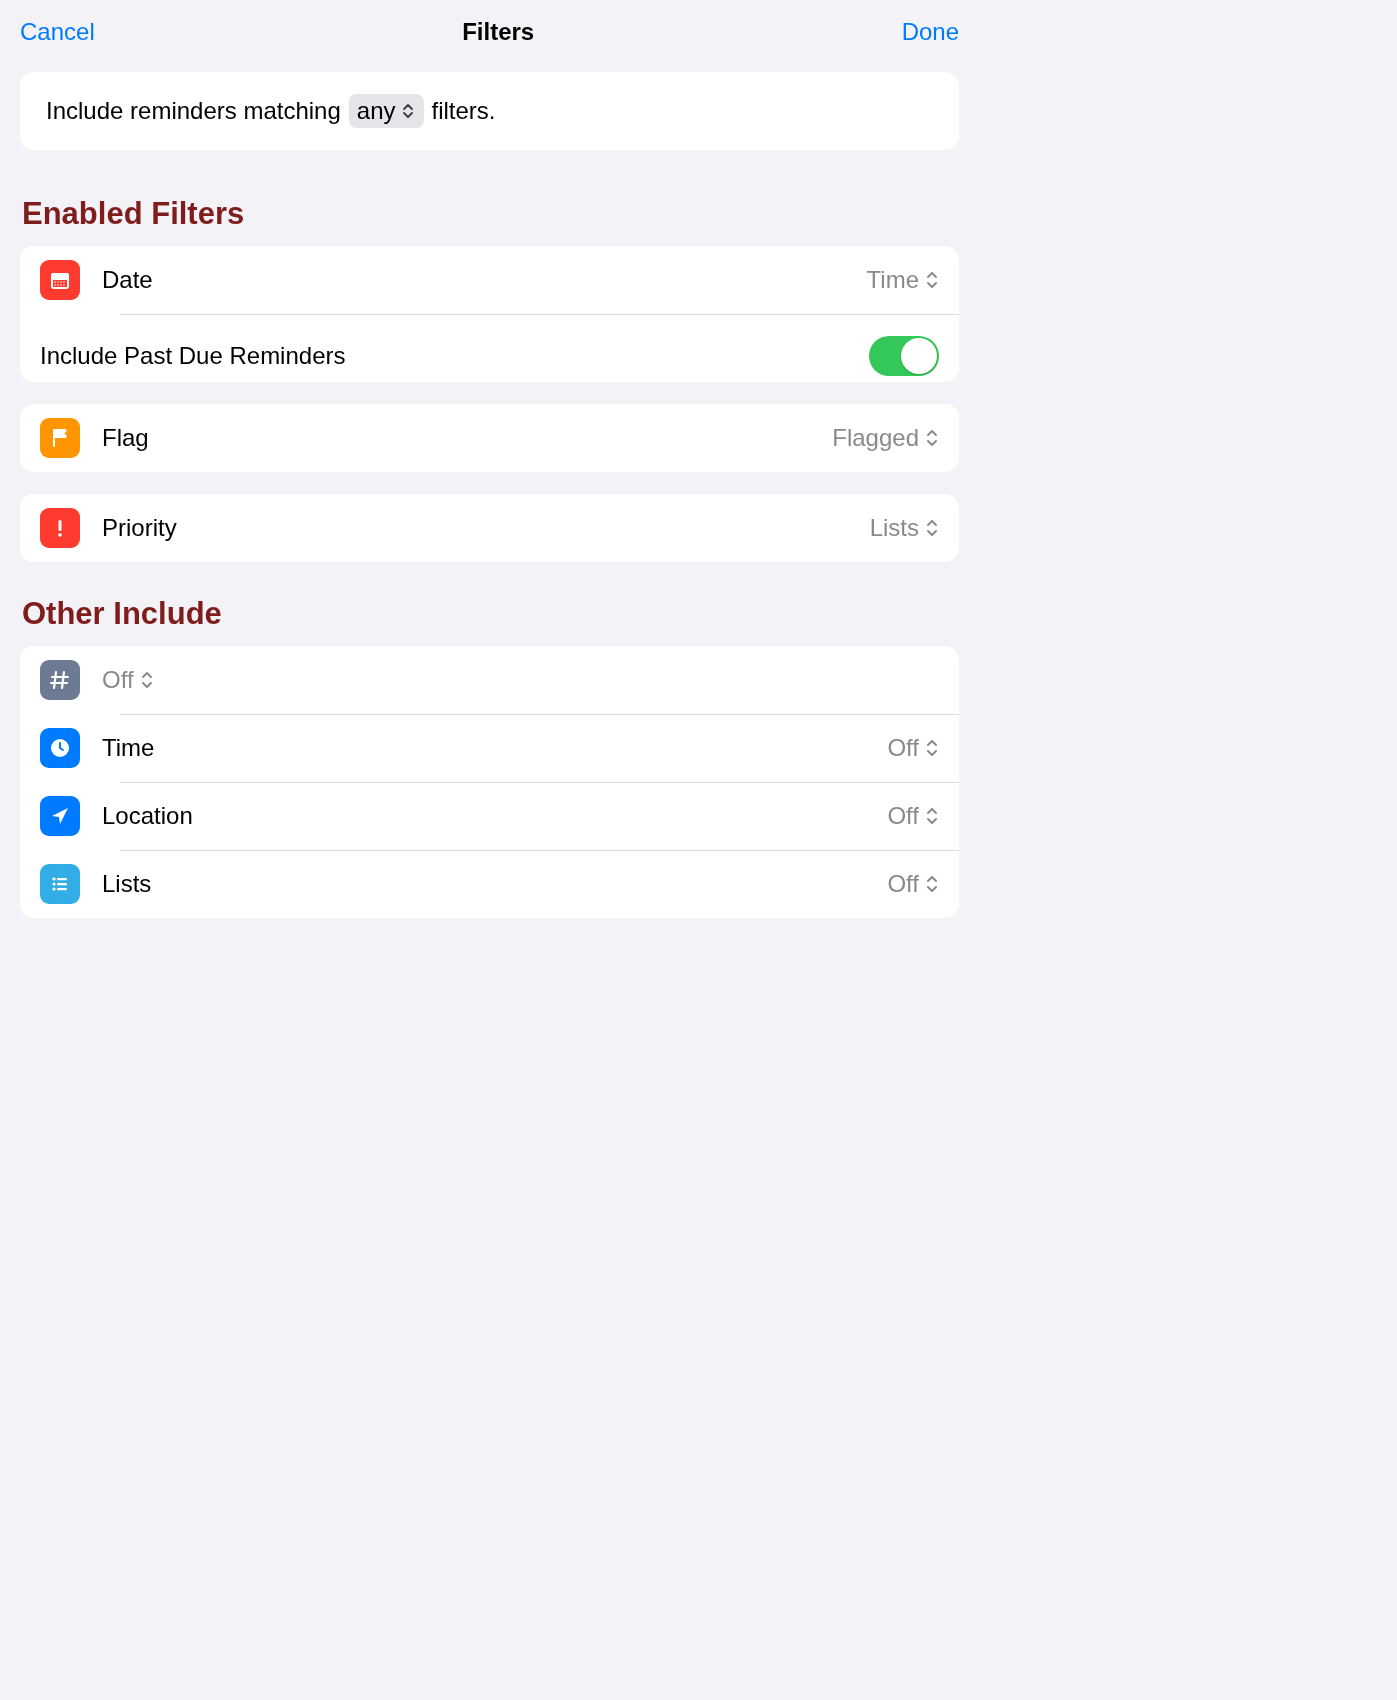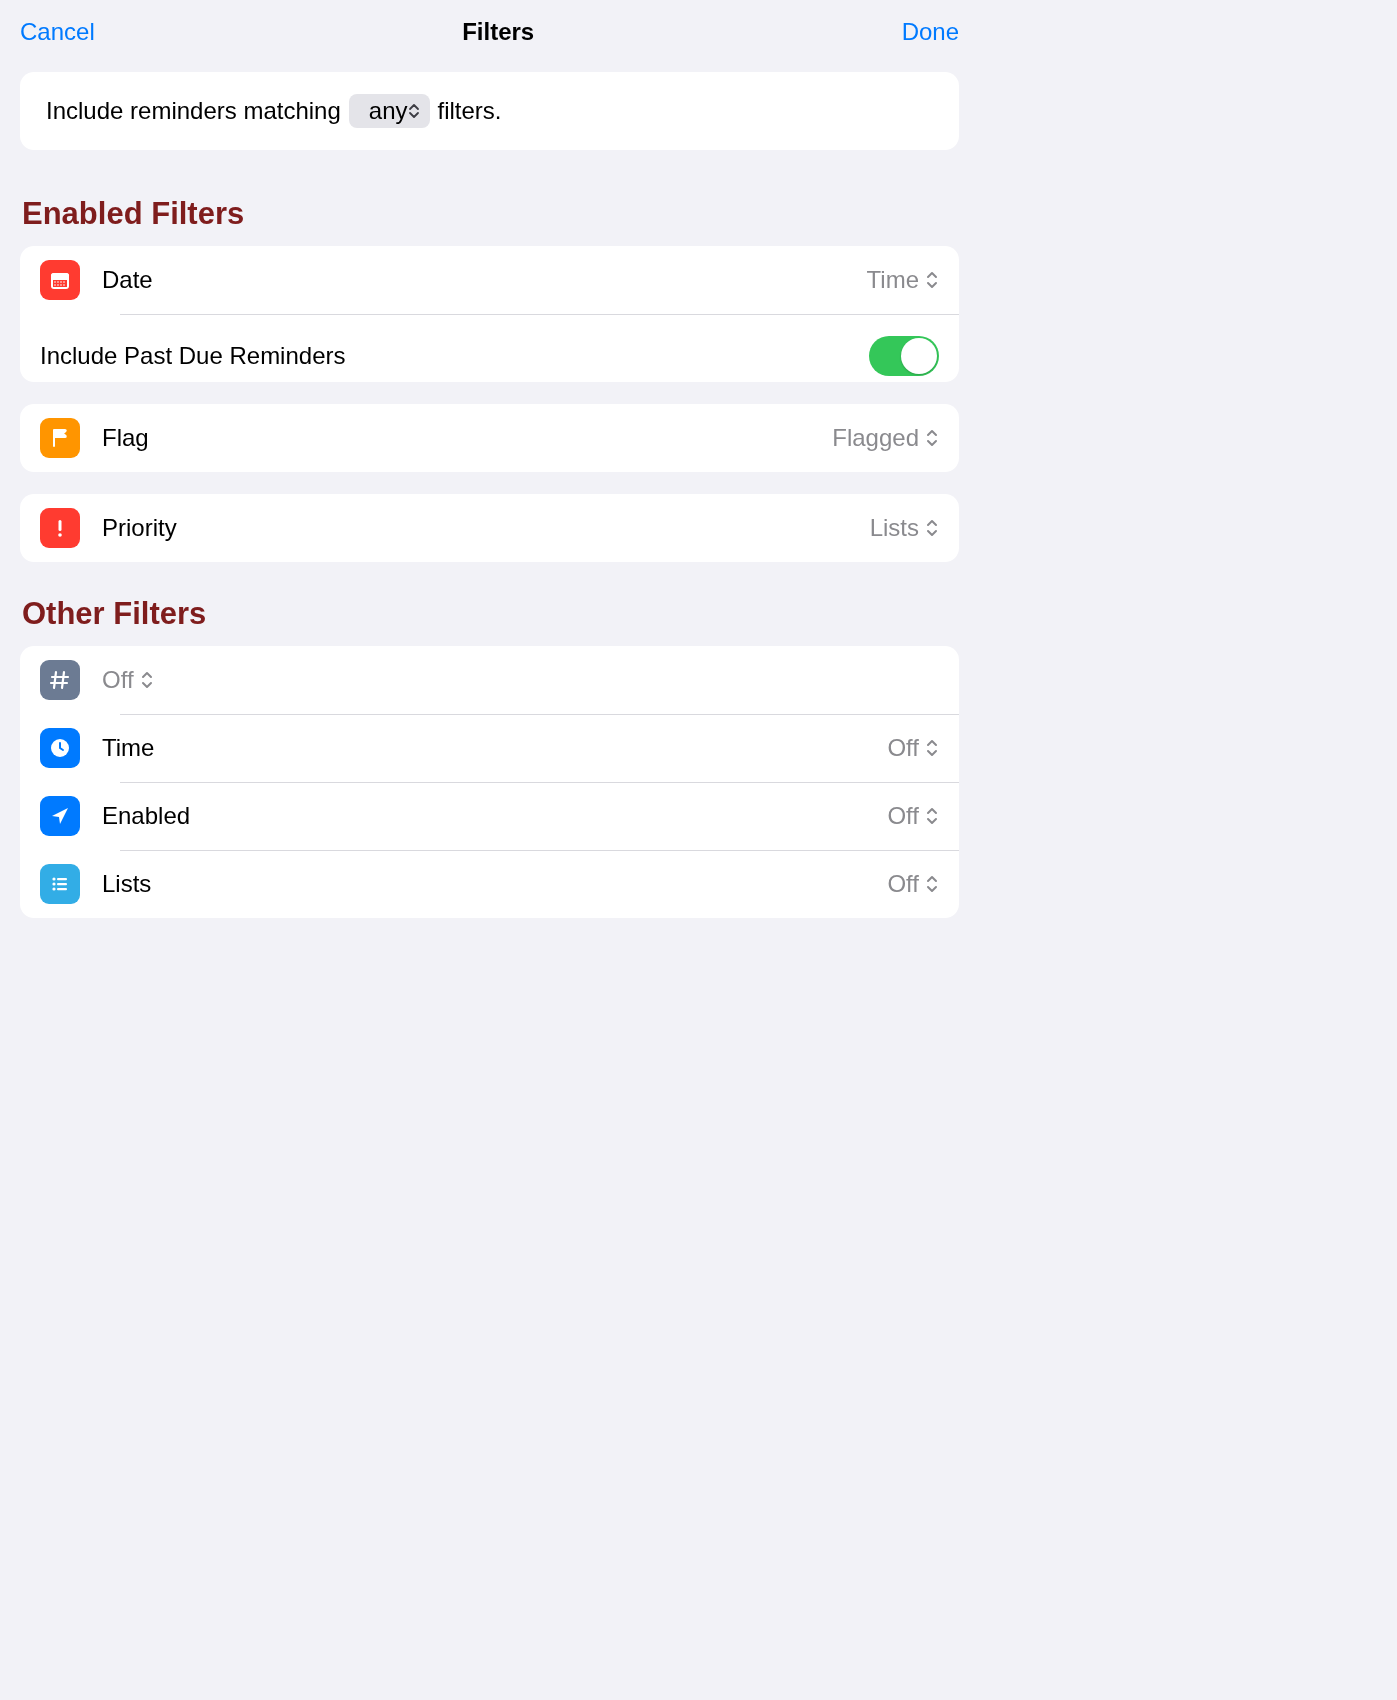--- a/index.html
+++ b/index.html
@@ -49,21 +49,22 @@
       display: flex;
       align-items: center;
       gap: 8px;
       flex-wrap: wrap;
     }
     .pill {
       display: inline-flex;
       align-items: center;
       background: #e4e4e9;
       border-radius: 8px;
-      padding: 3px 10px 3px 20px;
+      padding: 3px 10px 3px 8px;
+      gap: 6px;
       cursor: pointer;
     }
     .pill-text { font-size: 24px; }
     .chevrons-sm { display: inline-flex; flex-direction: column; line-height: 0; }
 
     .section-title {
       font-size: 31px;
       font-weight: 700;
       color: #7f1d1d;
       margin: 46px 0 14px 2px;
@@ -247,21 +248,21 @@
       <span class="row-label">Priority</span>
       <span class="row-value">Lists</span>
       <span class="chev-col">
         <svg width="14" height="20" viewBox="0 0 14 20">
             <path d="M3 7 L7 3 L11 7 M3 13 L7 17 L11 13" stroke="#8a8a8e" stroke-width="2" fill="none" stroke-linecap="round" stroke-linejoin="round"></path>
           </svg>
       </span>
     </div>
   </div>
 
-  <h2 class="section-title other">Other Filters</h2>
+  <h2 class="section-title other">Other Include</h2>
 
   <div class="card">
     <div class="row no-divider">
       <div class="icon-box bg-grayblue">
         <svg width="24" height="24" viewBox="0 0 24 24">
             <path d="M8 4 L6 20 M16 4 L14 20 M4 9 h16 M3 15 h16" stroke="#fff" stroke-width="2.2" stroke-linecap="round"></path>
           </svg>
       </div>
       <span class="row-value">Off</span>
       <span class="chev-col">
@@ -286,21 +287,21 @@
           </svg>
       </span>
     </div>
 
     <div class="row">
       <div class="icon-box bg-blue">
         <svg width="24" height="24" viewBox="0 0 24 24">
             <path d="M20 4 L4 12 L11 13 L12 20 Z" fill="#fff"></path>
           </svg>
       </div>
-      <span class="row-label">Enabled</span>
+      <span class="row-label">Location</span>
       <span class="row-value">Off</span>
       <span class="chev-col">
         <svg width="14" height="20" viewBox="0 0 14 20">
             <path d="M3 7 L7 3 L11 7 M3 13 L7 17 L11 13" stroke="#8a8a8e" stroke-width="2" fill="none" stroke-linecap="round" stroke-linejoin="round"></path>
           </svg>
       </span>
     </div>
 
     <div class="row">
       <div class="icon-box bg-skyblue">

